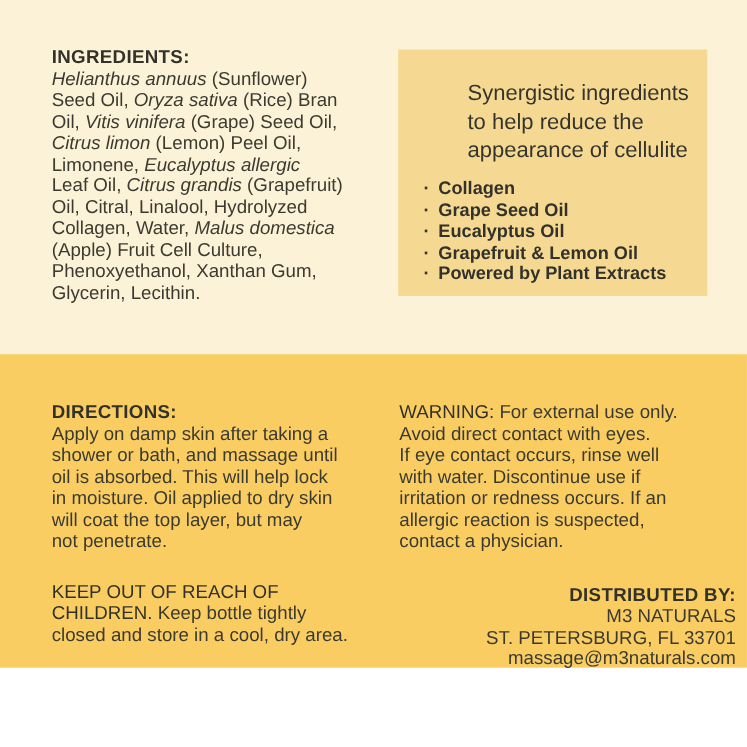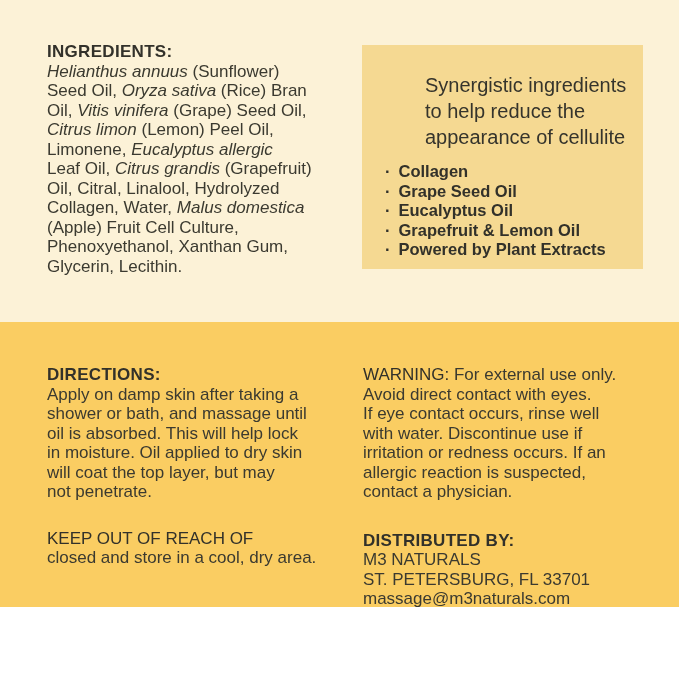--- a/index.html
+++ b/index.html
@@ -48,21 +48,21 @@
     font-size: 16.5px; line-height: 19.5px;
     font-weight: bold; color: var(--heading-text);
     white-space: nowrap;
   }
   .dot { margin: 0 8px 0 2px; font-weight: bold; }
 
   
   .directions-col { left: 47px;  top: 43px; width: 312px; }
   .warning-col    { left: 363px; top: 43px; width: 306px; }
   .block-gap-left  { margin-top: 27px; }
-  .block-gap-right { margin-top: 29px; }
+  .block-gap-right { margin-top: 29px; text-align: right; }
 </style>
 </head>
 <body>
 
 <div class="panel top-section">
 
   <div class="col ingredients-col txt">
     <div class="tline h">INGREDIENTS:</div>
     <div>
         <div class="tline"><span class="it">Helianthus annuus</span><span> (Sunflower)</span></div>
@@ -121,20 +121,21 @@
           <div class="tline"><span>shower or bath, and massage until</span></div>
           <div class="tline"><span>oil is absorbed. This will help lock</span></div>
           <div class="tline"><span>in moisture. Oil applied to dry skin</span></div>
           <div class="tline"><span>will coat the top layer, but may</span></div>
           <div class="tline"><span>not penetrate.</span></div>
         </div>
     </div>
     <div class="block-gap-left">
       <div>
           <div class="tline"><span class="bd">KEEP OUT OF REACH OF</span></div>
+          <div class="tline"><span class="bd">CHILDREN.</span><span> Keep bottle tightly</span></div>
           <div class="tline"><span>closed and store in a cool, dry area.</span></div>
         </div>
     </div>
   </div>
 
   <div class="col warning-col txt">
     <div>
       <div>
           <div class="tline"><span class="bd">WARNING:</span><span> For external use only.</span></div>
           <div class="tline"><span>Avoid direct contact with eyes.</span></div>

